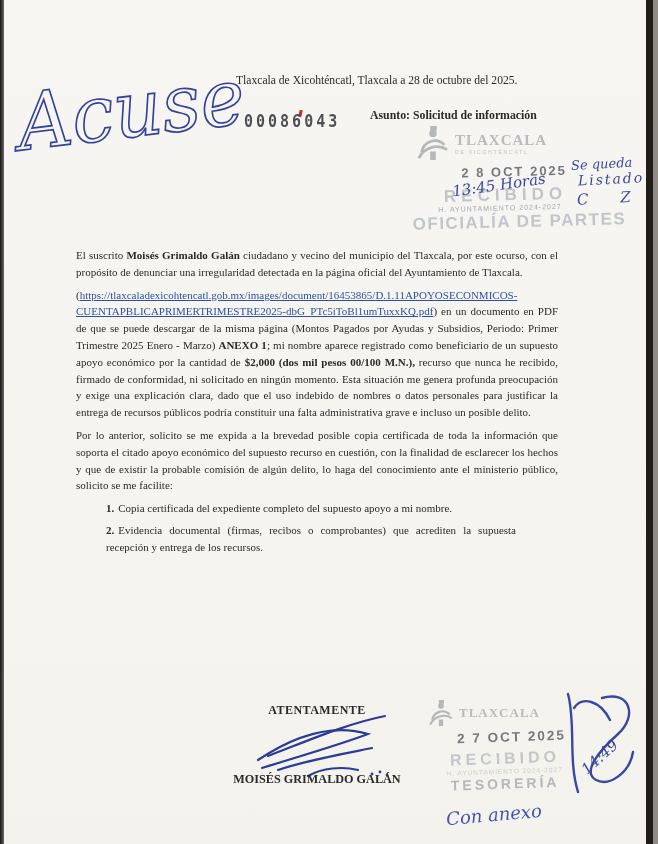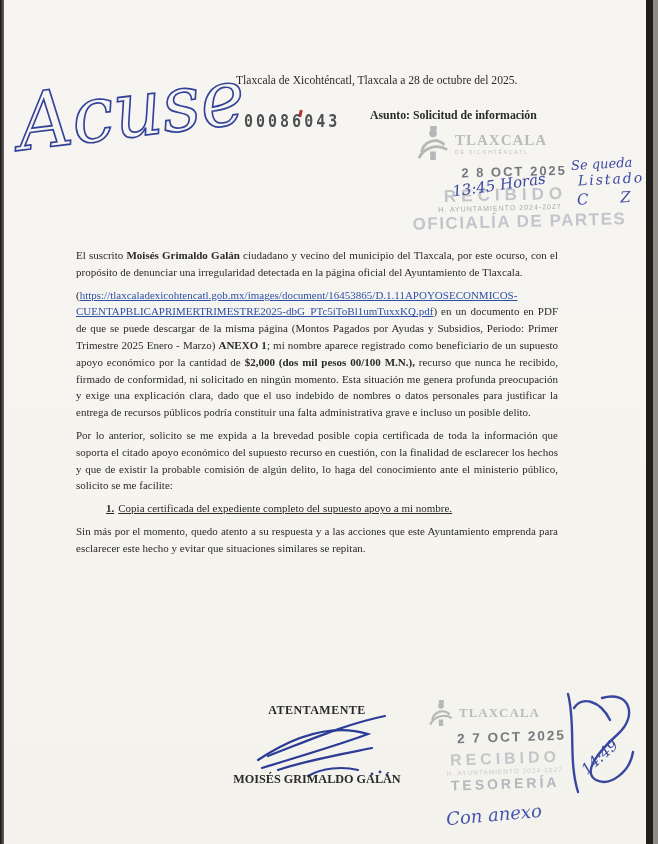--- a/index.html
+++ b/index.html
@@ -50,21 +50,21 @@
   .stamp-tesoreria .s-date{margin-left:34px;font-size:13.5px;}
   .stamp-tesoreria .s-recibido{margin-left:26px;margin-top:5px;font-size:16px;letter-spacing:4px;color:#b3b8bf;opacity:.75;}
   .stamp-tesoreria .s-admin{margin-left:22px;font-size:6.5px;color:#bfc3c9;opacity:.8;}
   .stamp-tesoreria .s-office{margin-left:26px;margin-top:1px;font-size:14px;letter-spacing:3px;color:#a9aeb6;}
 
   
   .letter-body{position:absolute;left:76px;top:230px;width:482px;font-size:11px;line-height:16.8px;text-align:justify;margin-top:17px;}
   .letter-body p{margin:0 0 6px 0;}
   .doc-link{color:#2d50a7;text-decoration:underline;}
   .req-list{margin:0 0 6px 30px;width:410px;}
-  .req-item{margin:0 0 5px 0;text-align:justify;text-decoration:underline;}
+  .req-item{margin:0 0 5px 0;text-align:justify;}
   .req-item b{margin-right:4px;}
 
   .salutation{position:absolute;left:76px;top:703px;width:482px;text-align:center;font-weight:bold;font-size:12px;letter-spacing:.5px;}
   .signer{position:absolute;left:76px;top:772px;width:482px;text-align:center;font-weight:bold;font-size:12.2px;}
   .ccp{position:absolute;left:76px;top:822px;font-weight:bold;font-size:11px;white-space:nowrap;}
 
   .sig-svg{position:absolute;left:250px;top:710px;}
   .flourish-svg{position:absolute;left:540px;top:688px;}
 </style>
 </head>
@@ -115,22 +115,22 @@
       <span class="hand" style="position:static;font-size:15px;">Z</span>
     </div>
   </div>
 
   <div class="letter-body">
     <p><span>El suscrito </span><b>Moisés Grimaldo Galán</b><span> ciudadano y vecino del municipio del Tlaxcala, por este ocurso, con el propósito de denunciar una irregularidad detectada en la página oficial del Ayuntamiento de Tlaxcala.</span></p>
     <p><span>(</span><a href="#" class="doc-link">https://tlaxcaladexicohtencatl.gob.mx/images/document/16453865/D.1.11APOYOSECONMICOS-CUENTAPBLICAPRIMERTRIMESTRE2025-dbG_PTc5iToBl1umTuxxKQ.pdf</a><span>) en un documento en PDF de que se puede descargar de la misma página (Montos Pagados por Ayudas y Subsidios, Periodo: Primer Trimestre 2025 Enero - Marzo) </span><b>ANEXO 1</b><span>; mi nombre aparece registrado como beneficiario de un supuesto apoyo económico por la cantidad de </span><b>$2,000 (dos mil pesos 00/100 M.N.),</b><span> recurso que nunca he recibido, firmado de conformidad, ni solicitado en ningún momento. Esta situación me genera profunda preocupación y exige una explicación clara, dado que el uso indebido de nombres o datos personales para justificar la entrega de recursos públicos podría constituir una falta administrativa grave e incluso un posible delito.</span></p>
     <p>Por lo anterior,  solicito se me expida a la brevedad posible copia certificada de toda la información que soporta el citado apoyo económico del supuesto recurso en cuestión, con la finalidad de esclarecer los hechos y que de existir la probable comisión de algún delito, lo haga del conocimiento ante el ministerio público, solicito se me facilite:</p>
     <div class="req-list">
       <div class="req-item"><b>1.</b><span>Copia certificada del expediente completo del supuesto apoyo a mi nombre.</span></div>
+      <div class="req-item"><b>2.</b><span>Evidencia documental (firmas, recibos o comprobantes) que acrediten la supuesta recepción y entrega de los recursos.</span></div>
     </div>
-    <p>Sin más por el momento, quedo atento a su respuesta y a las acciones que este Ayuntamiento emprenda para esclarecer este hecho y evitar que situaciones similares se repitan.</p>
   </div>
 
   <div class="salutation">ATENTAMENTE</div>
 
   <svg class="sig-svg" width="160" height="70" viewBox="0 0 160 70">
     <g fill="none" stroke="#2c3c96" stroke-width="2.2" stroke-linecap="round">
       <path d="M8 50 C38 30 78 12 118 24 C92 34 44 48 12 58"></path>
       <path d="M18 46 C55 32 95 14 135 6"></path>
       <path d="M28 60 C58 50 92 44 122 38"></path>
       <path d="M58 66 C72 58 92 56 108 60"></path>

